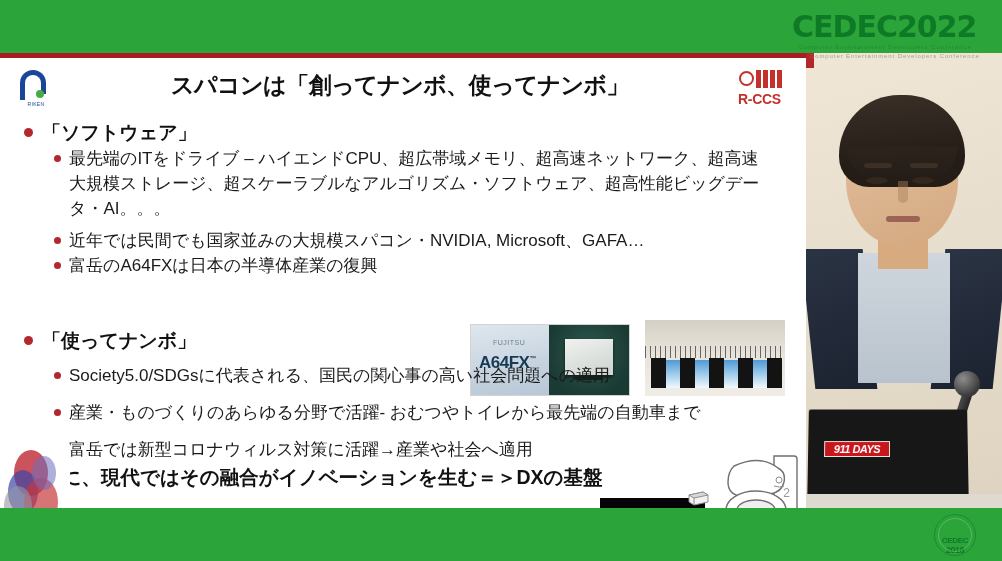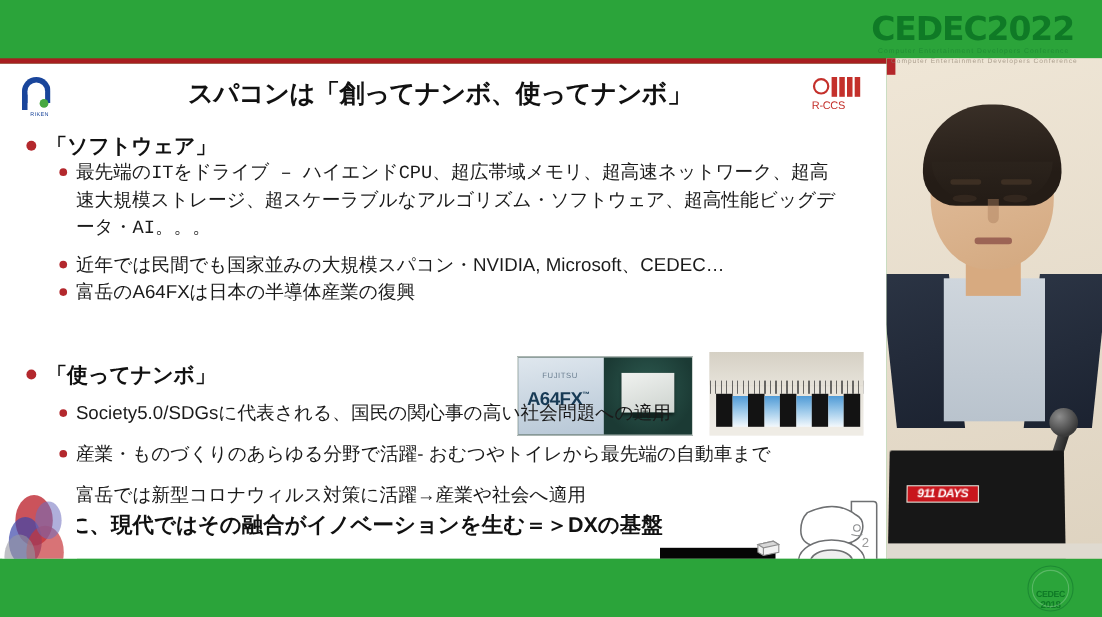--- a/index.html
+++ b/index.html
@@ -67,21 +67,21 @@
   #rccs-logo { position:absolute; right:18px; top:10px; width:50px; height:42px; }
   #rccs-ring {
     position:absolute; left:1px; top:3px; width:15px; height:15px;
     border:2.5px solid #c4302b; border-radius:50%;
   }
   .rccs-bar {
     position:absolute; top:2px; width:5px; height:18px; background:#c4302b;
   }
   #rccs-txt {
     position:absolute; left:0; top:23px; width:50px;
-    font-size:10px; font-weight:normal; color:#c4302b; letter-spacing:-.3px;
+    font-size:14px; font-weight:bold; color:#c4302b; letter-spacing:-.3px;
   }
 
   #slide-title {
     position:absolute; left:120px; top:12px; width:560px;
     text-align:center;
     font-size:23px; font-weight:bold; color:#111;
     letter-spacing:-.5px; white-space:nowrap;
   }
 
   
@@ -95,21 +95,21 @@
     border-radius:50%; background:#b3282d;
   }
   .lvl1 .bdot { width:9px; height:9px; margin-right:9px; margin-bottom:3px; }
   .lvl2 .bdot { width:7px; height:7px; margin-right:8px; margin-bottom:3px; }
 
   .lvl2 {
     position:absolute; left:54px;
     font-size:17px; color:#1a1a1a; line-height:25px;
   }
   .lvl2 .txt { display:inline; }
-  .lvl2.wrap { width:715px; white-space:normal; text-indent:-15px; padding-left:15px;font-family:Liberation Mono, monospace; }
+  .lvl2.wrap { width:715px; white-space:normal; text-indent:-15px; padding-left:15px; }
   .lvl2.nowrap { white-space:nowrap; }
 
   
   #img-a64fx {
     position:absolute; left:470px; top:266px; width:160px; height:72px;
     background:#1d3b34; border:1px solid #cfd6d2; display:flex; overflow:hidden;
   }
   #a64-left {
     width:78px; height:100%;
     background:linear-gradient(170deg,#dfe7ee 0%,#c6d3df 60%,#b7c7d6 100%);
@@ -323,21 +323,21 @@
 
   <div class="lvl1" style="top:62px">
     <span class="bdot"></span><span>「ソフトウェア」</span>
   </div>
 
   <div class="lvl2 wrap" style="top:88px">
     <span class="bdot"></span><span class="txt">最先端のITをドライブ – ハイエンドCPU、超広帯域メモリ、超高速ネットワーク、超高速大規模ストレージ、超スケーラブルなアルゴリズム・ソフトウェア、超高性能ビッグデータ・AI。。。</span>
   </div>
 
   <div class="lvl2 nowrap" style="top:170px">
-    <span class="bdot"></span><span class="txt">近年では民間でも国家並みの大規模スパコン・NVIDIA, Microsoft、CEDEC…</span>
+    <span class="bdot"></span><span class="txt">近年では民間でも国家並みの大規模スパコン・NVIDIA, Microsoft、GAFA…</span>
   </div>
 
   <div class="lvl2 nowrap" style="top:195px">
     <span class="bdot"></span><span class="txt">富岳のA64FXは日本の半導体産業の復興</span>
   </div>
 
   <div id="img-a64fx">
     <div id="a64-left">
       <div id="a64-fujitsu">FUJITSU</div>
       <div id="a64-name"><span>A64FX</span><sup>™</sup></div>

